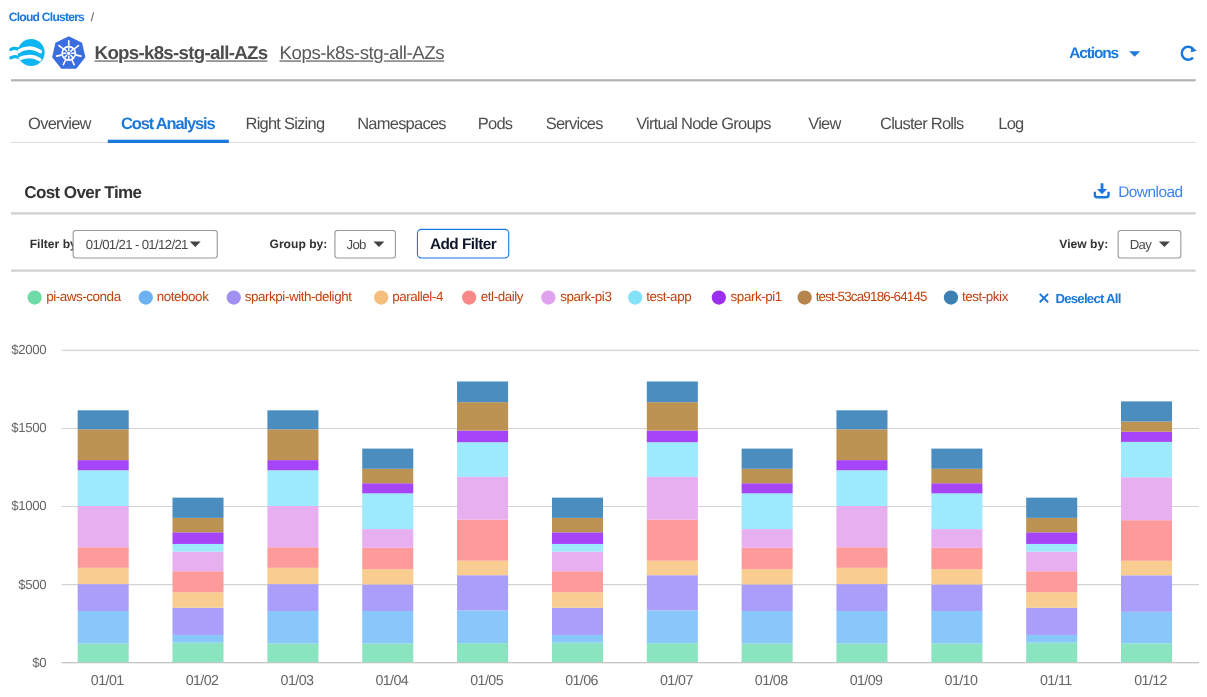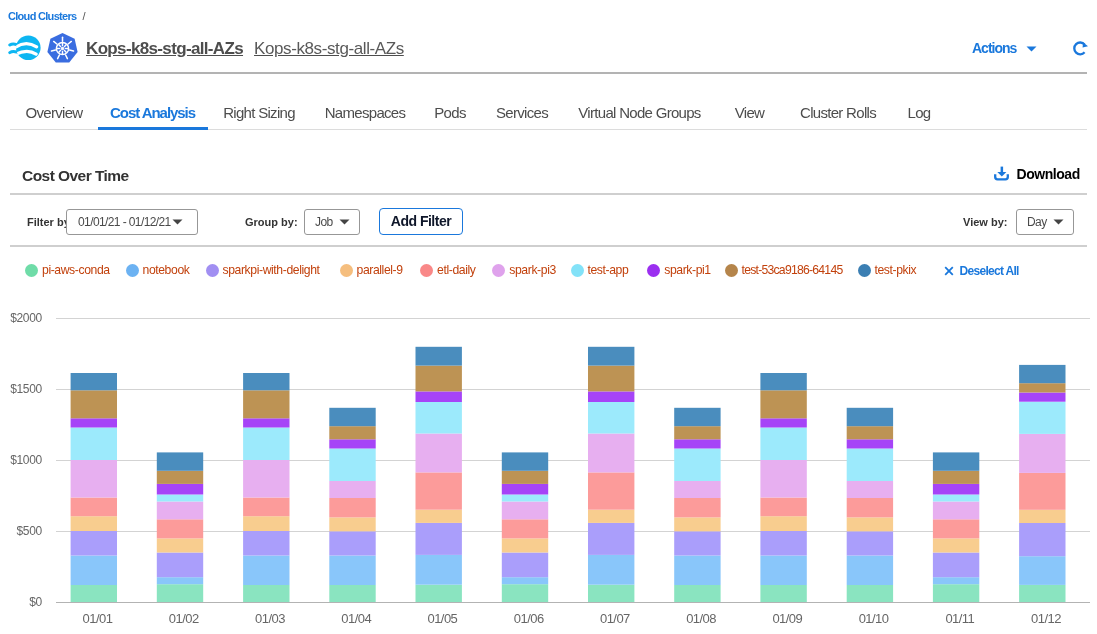--- a/index.html
+++ b/index.html
@@ -14,21 +14,21 @@
 .hsub { font-weight:400; color:#595959; margin-left:11px; letter-spacing:-0.4px; }
 .actions { left:972px; top:40px; font-size:14px; font-weight:700; color:#1a78dc; letter-spacing:-1px; }
 .actions svg { margin-left:10px; position:relative; top:-1px; }
 .refresh { left:1072.5px; top:40.5px; }
 .hdr-line { left:10px; top:71.7px; width:1077px; height:2.3px; background:#b3b3b3; }
 .tabs-line { left:10px; top:129px; width:1077px; height:1px; background:#dcdcdc; }
 .tab { position:absolute; top:103.5px; transform:translateX(-50%); font-size:15px; letter-spacing:-0.7px; color:#4d4d4d; white-space:nowrap; }
 .tab.active { color:#1a78dc; font-weight:700; letter-spacing:-1.05px; }
 .tab-underline { left:98px; top:127px; width:110px; height:3px; background:#1a78dc; }
 .cot { left:22px; top:167px; font-size:15.5px; font-weight:700; color:#333; letter-spacing:-0.55px; }
-.download { left:993.5px; top:164px; font-size:14px; font-weight:700; color:#000000; letter-spacing:-0.45px; }
+.download { left:993.5px; top:164px; font-size:14px; font-weight:400; color:#3b82f6; letter-spacing:-0.45px; }
 .sec-line1 { left:10px; top:193.2px; width:1077px; height:2.2px; background:#cfcfcf; }
 .sec-line2 { left:10px; top:244.7px; width:1077px; height:2.4px; background:#cfcfcf; }
 .flabel { position:absolute; font-size:11px; font-weight:700; color:#333; top:216px; }
 .selbox { position:absolute; top:208.5px; height:26.5px; border:1px solid #979797; border-radius:3px;
   background:#fff; font-size:12px; letter-spacing:-0.6px; color:#4a4a4a; display:flex; align-items:center; white-space:nowrap; }
 .selbox svg { margin-left:auto; }
 .addfilter { left:379px; top:207.5px; width:84px; height:27.5px; border:1.5px solid #1a78dc; border-radius:4px;
   background:#fff; color:#0f172a; font-size:14px; font-weight:700; letter-spacing:-0.5px; text-align:center; line-height:24.5px; }
 .litem { position:absolute; top:263px; display:flex; align-items:center; white-space:nowrap; }
 .dot { width:13px; height:13px; border-radius:50%; display:inline-block; margin-right:4px; flex:none; }
@@ -128,21 +128,21 @@
 <span class="litem" style="left:125.5px">
     <span class="dot" style="background:#6cb2f2"></span>
     <span class="lname" style="">notebook</span>
   </span>
 <span class="litem" style="left:205.5px">
     <span class="dot" style="background:#a18ff2"></span>
     <span class="lname" style="">sparkpi-with-delight</span>
   </span>
 <span class="litem" style="left:339.5px">
     <span class="dot" style="background:#f5be7e"></span>
-    <span class="lname" style="">parallel-9</span>
+    <span class="lname" style="">parallel-4</span>
   </span>
 <span class="litem" style="left:420.1px">
     <span class="dot" style="background:#f98888"></span>
     <span class="lname" style="">etl-daily</span>
   </span>
 <span class="litem" style="left:492.3px">
     <span class="dot" style="background:#dfa2ec"></span>
     <span class="lname" style="">spark-pi3</span>
   </span>
 <span class="litem" style="left:570.5px">

